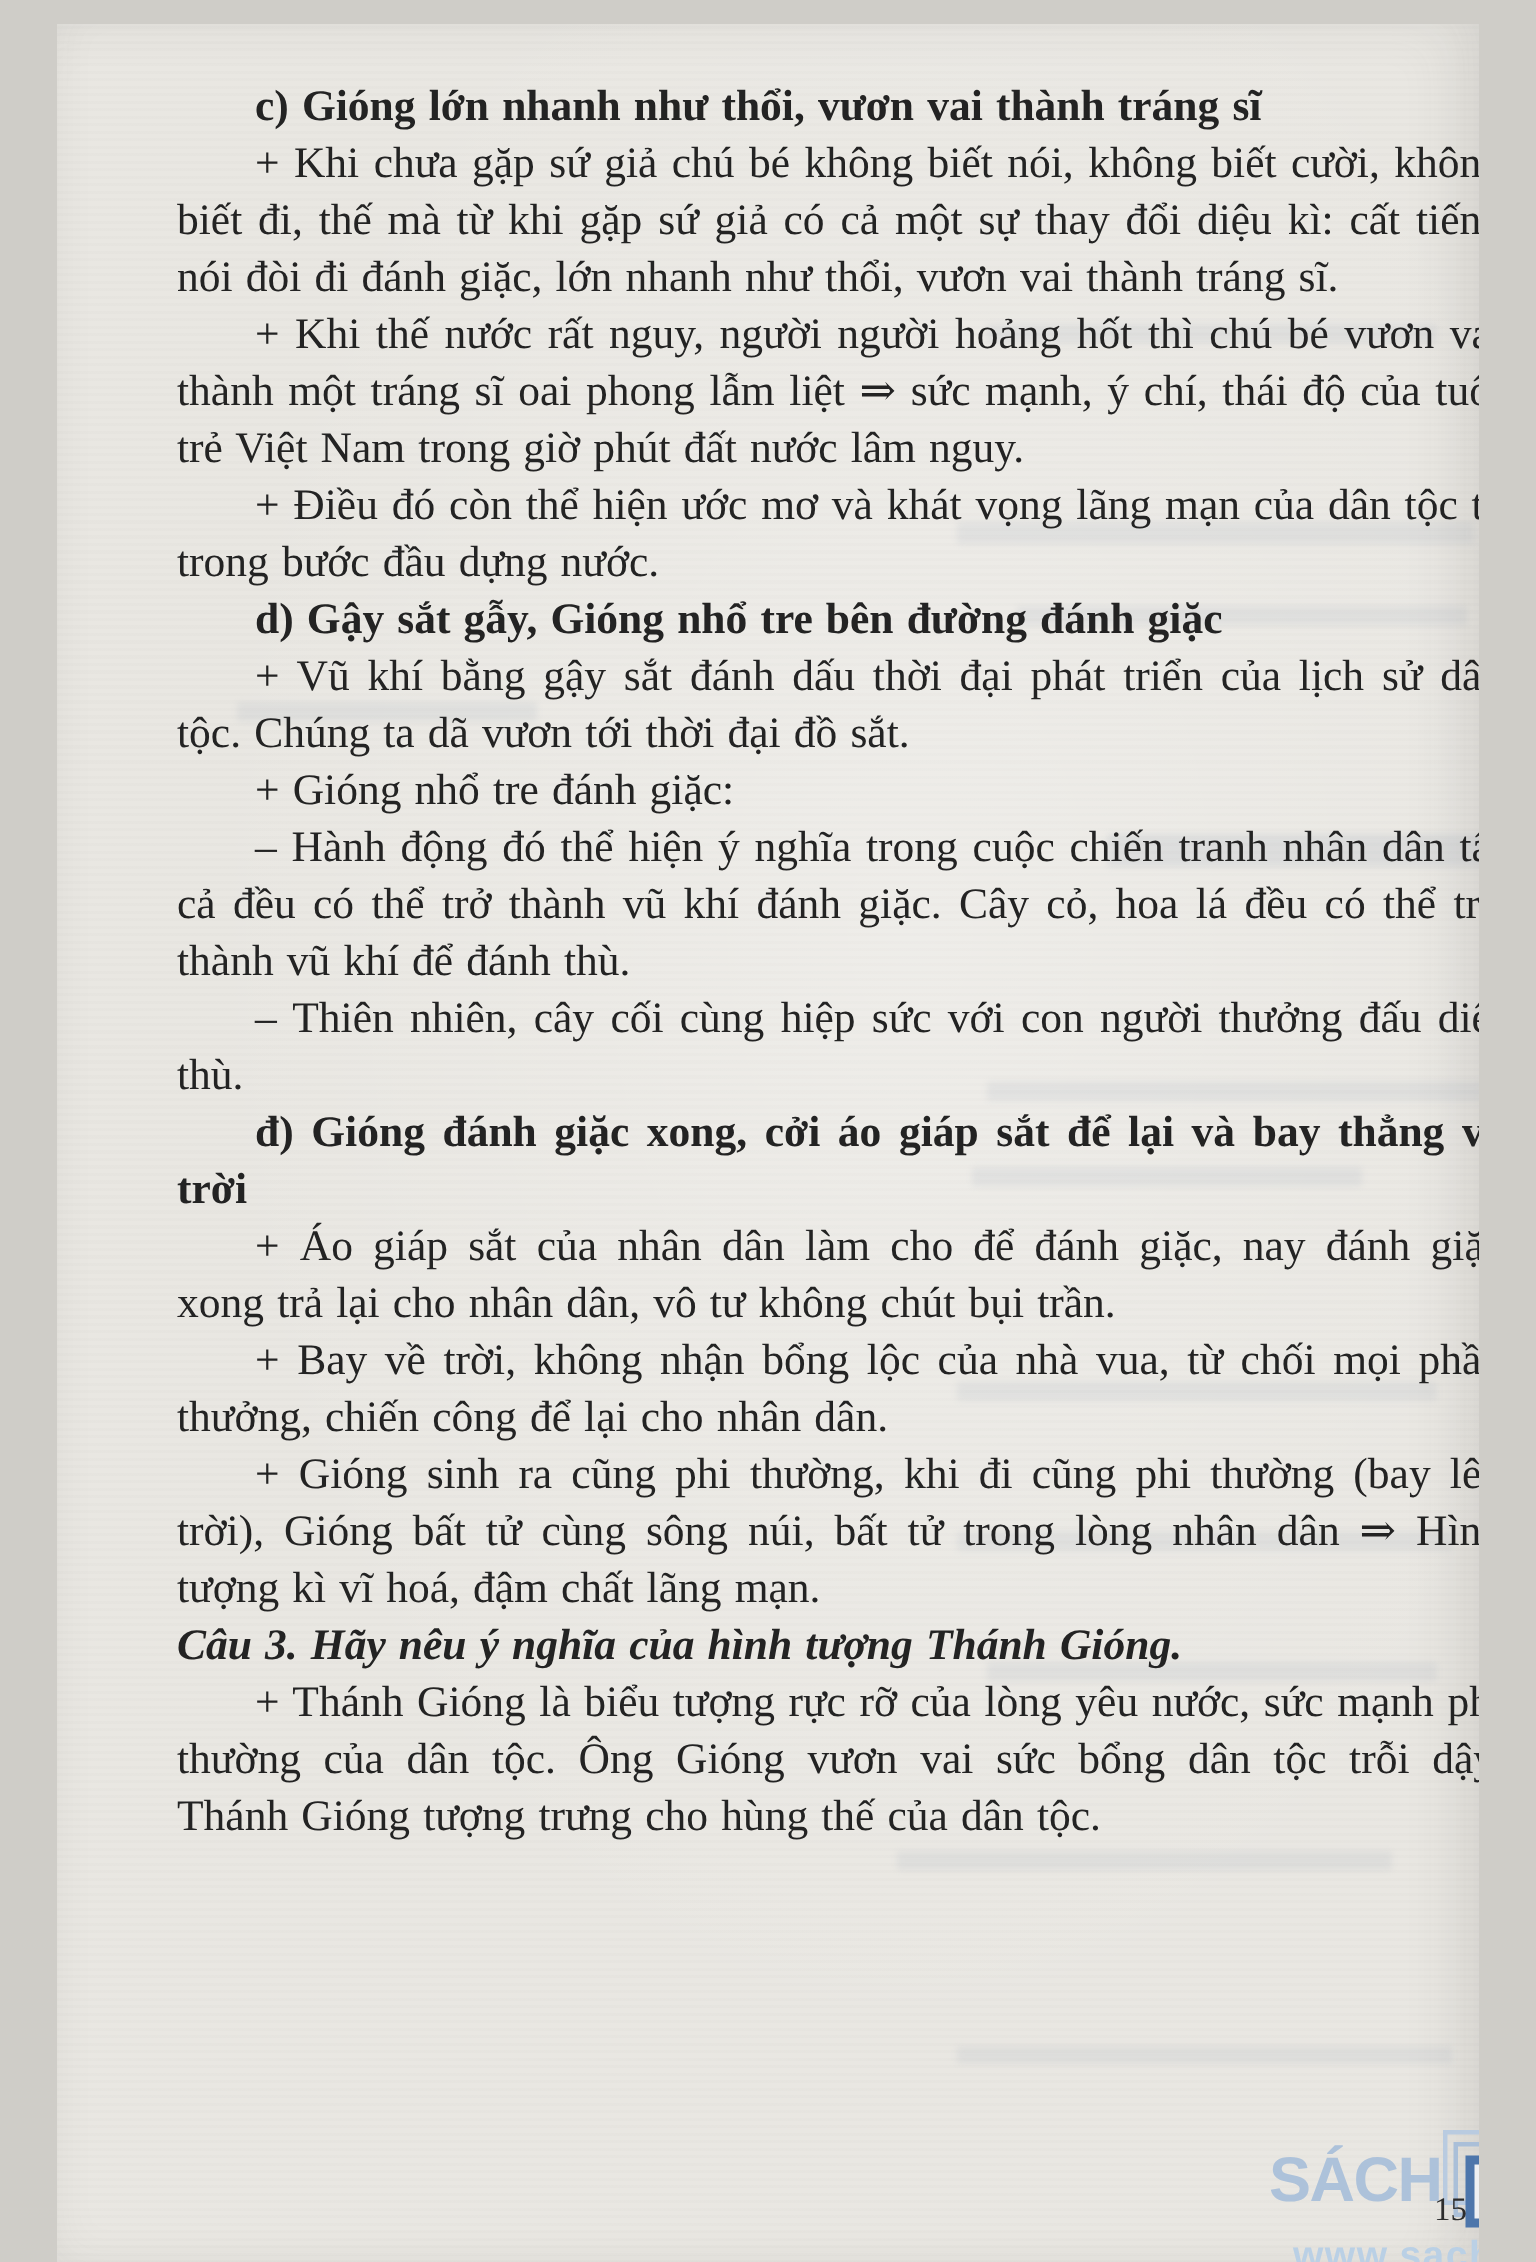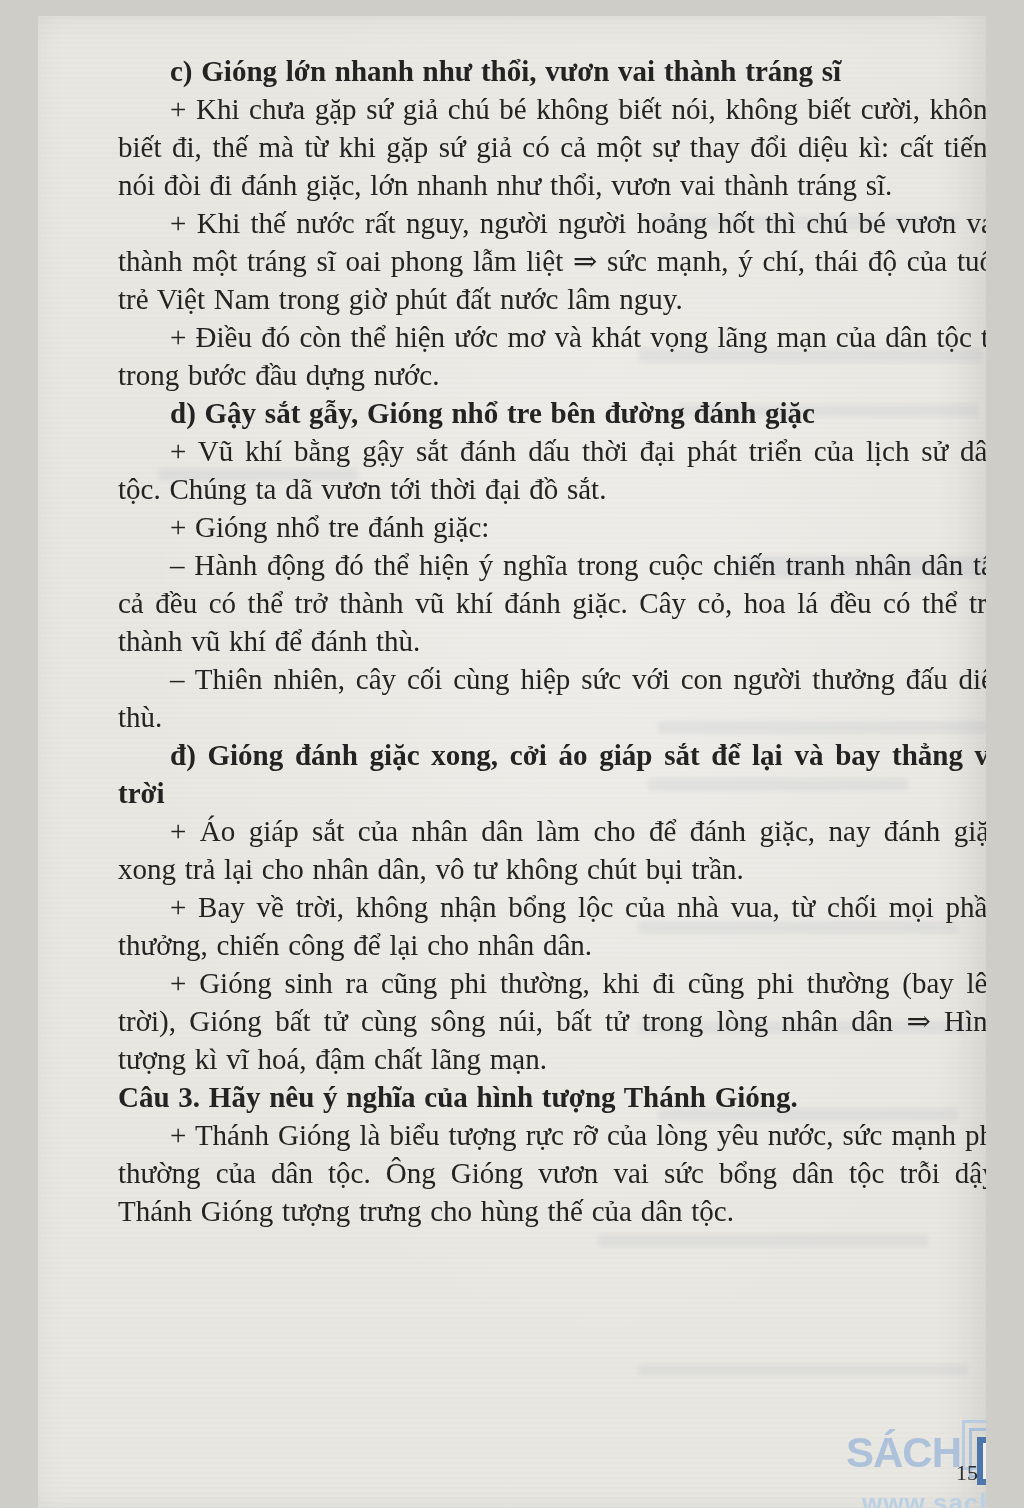--- a/index.html
+++ b/index.html
@@ -27,21 +27,21 @@
     color: #232323;
     font-size: 29px;
     line-height: 38px;
     text-align: justify;
     word-spacing: 1.5px;
     z-index: 2;
   }
   .text-col p { margin: 0; }
   .blk-para     { text-indent: 52px; margin-top: 4px; }
   .blk-heading  { text-indent: 52px; margin-top: 6px; font-weight: bold; }
-  .blk-question { text-indent: 0;   margin-top: 10px; font-weight: bold; }
+  .blk-question { text-indent: 0;   margin-top: 10px; font-weight: bold; font-style: italic; }
 
   
   .ghost {
     position: absolute;
     background: #96a2b4;
     opacity: 0.13;
     filter: blur(2px);
     border-radius: 2px;
     z-index: 1;
   }

